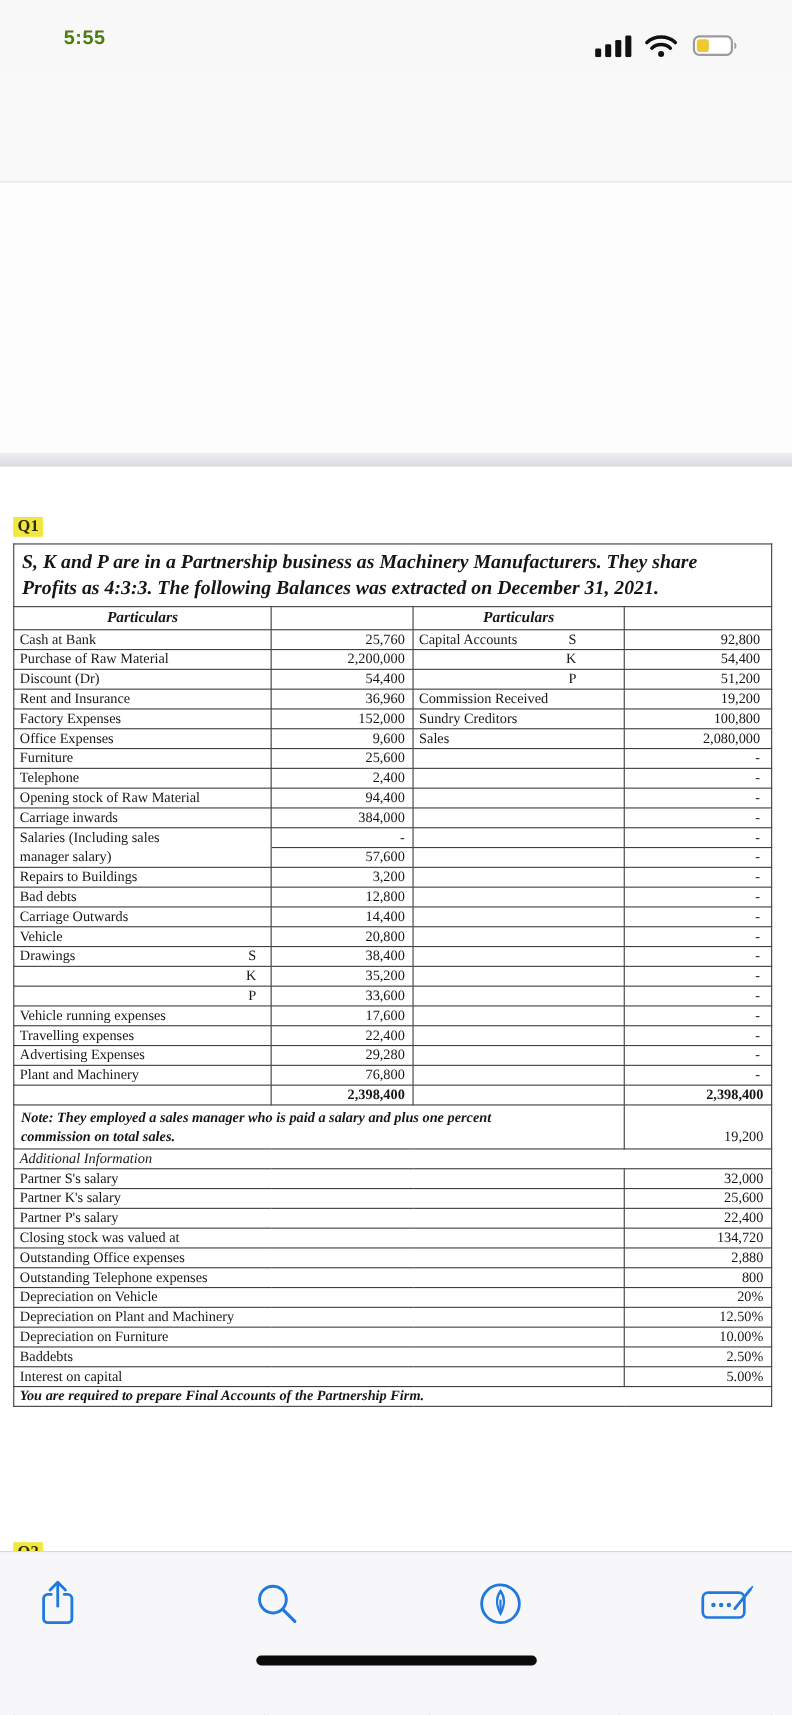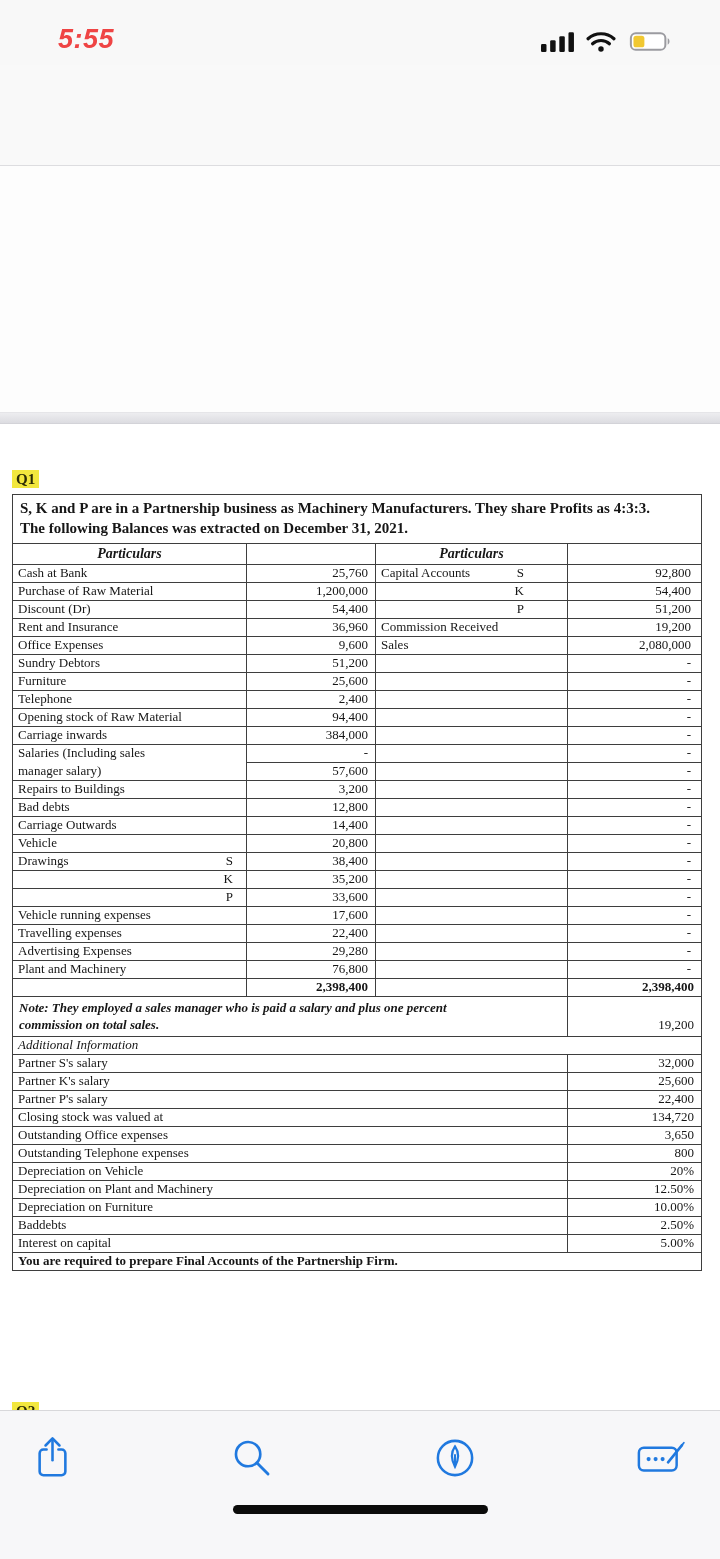--- a/index.html
+++ b/index.html
@@ -2,21 +2,21 @@
 <html><head>
 <meta charset="utf-8">
 <style>
   * { margin:0; padding:0; box-sizing:border-box; }
   html,body { width:720px; height:1559px; overflow:hidden; background:#ffffff;
               font-family:"Liberation Sans","DejaVu Sans",sans-serif; }
   .screen { position:relative; width:720px; height:1559px; background:#ffffff; }
 
   
   .status-bar { position:absolute; top:0; left:0; width:720px; height:65px; background:#f8f8f8; }
-  .time { position:absolute; left:58px; top:24px; font-size:27px; font-weight:700; color:#ef4444; letter-spacing:.5px;font-style:italic; }
+  .time { position:absolute; left:58px; top:24px; font-size:18px; font-weight:700; color:#4d7c0f; letter-spacing:.5px; }
   .status-icons { position:absolute; right:45px; top:30px; display:flex; align-items:center; gap:11px; }
 
   
   .nav-bar { position:absolute; top:65px; left:0; width:720px; height:101px; background:#f9f9f9;
              border-bottom:1px solid #dddde0; }
   .list-btn { position:absolute; left:31px; top:102px; width:48px; height:40px; background:none; border:none; cursor:pointer; }
   .doc-title { position:absolute; left:113px; top:108px; font-size:29px; font-weight:700; color:#111114; letter-spacing:-.2px;
                max-width:430px; white-space:nowrap; overflow:hidden; }
   .chevron-btn { position:absolute; left:545px; top:109px; width:36px; height:36px; border-radius:50%;
                  background:#e8e8ea; border:none; display:flex; align-items:center; justify-content:center; cursor:pointer; }
@@ -36,36 +36,36 @@
   .q-label { display:inline-block; font-family:"Liberation Serif","DejaVu Serif",serif; font-weight:700;
              font-size:15px; color:#2b2b05; background:#f2e73e; padding:0 4px; line-height:18px; }
   .q1-label-wrap { position:absolute; left:12px; top:46px; }
   .q2-label-wrap { position:absolute; left:12px; top:978px; }
 
   
   .ledger { position:absolute; left:12px; top:70px; width:689px; border-collapse:collapse; table-layout:fixed;
             font-family:"Liberation Serif","DejaVu Serif",serif; color:#161616; }
   .ledger td { border:1px solid #3e3e3e; font-size:13px; height:18px; padding:0 5px;
                overflow:hidden; white-space:nowrap; line-height:1.15; vertical-align:middle; }
-  .ledger .intro-cell { font-weight:700; font-size:15px; line-height:1.33;
+  .ledger .intro-cell { font-weight:700; font-style:italic; font-size:18px; line-height:1.33;
                         padding:4px 7px; white-space:normal; height:auto; }
   .intro-cell .intro-inner { max-width:648px; }
   .ledger .hdr { font-weight:700; font-style:italic; font-size:14px; text-align:center; height:21px; }
   .c-a { text-align:right; padding-right:7px !important; }
   .c-ra { padding-right:10px !important; }
   .cell-sub { float:right; padding-right:8px; }
   .cell-sub-r { float:right; padding-right:38px; }
   .no-bb { border-bottom:1px solid #ffffff !important; border-bottom-color:transparent !important; }
   .row-total td { font-weight:700; }
   .note-cell { font-weight:700; font-style:italic; font-size:14px; white-space:normal !important; height:auto; padding:2px 6px !important;margin-left:20px; }
   .note-cell .note-inner { max-width:470px; line-height:1.35; }
   .v-bottom { vertical-align:bottom !important; padding-bottom:3px !important; }
   .ai-hdr { font-weight:400; font-style:italic; font-size:14.5px; height:21px; }
   .ai-lbl { font-size:13.5px;margin-top:48px; }
-  .req-cell { font-weight:700; font-size:14px; height:21px; }
+  .req-cell { font-weight:700; font-style:italic; font-size:14px; height:21px; }
 
   .q2-table { position:absolute; left:12px; top:47px; width:689px; border-collapse:collapse; table-layout:fixed;
               font-family:"Liberation Serif","DejaVu Serif",serif; color:#161616; }
   .q2-table td { border:1px solid #3e3e3e; font-size:13px; padding:0 5px; line-height:1.2; }
   .q2-intro-cell { font-weight:700; font-style:italic; font-size:15.5px; line-height:1.38; padding:3px 7px !important; }
   .q2-intro-cell .q2-intro-inner { max-width:565px; }
   .q2-table .hdr2 { font-weight:700; font-style:italic; font-size:14px; text-align:center; height:22px; vertical-align:top; padding-top:3px; }
 
   
   .toolbar { position:absolute; left:0; top:1410px; width:720px; height:149px; background:#f7f7f9;
@@ -161,51 +161,51 @@
         </tbody>
         <tbody id="q1-rows">
             <tr>
               <td class="c-l">Cash at Bank</td>
               <td class="c-a">25,760</td>
               <td class="c-r"><span class="cell-sub-r">S</span>Capital Accounts</td>
               <td class="c-a c-ra">92,800</td>
             </tr>
             <tr>
               <td class="c-l">Purchase of Raw Material</td>
-              <td class="c-a">1,200,000</td>
+              <td class="c-a">2,200,000</td>
               <td class="c-r">
                 <span class="cell-sub-r">K</span>
               </td>
               <td class="c-a c-ra">54,400</td>
             </tr>
             <tr>
               <td class="c-l">Discount (Dr)</td>
               <td class="c-a">54,400</td>
               <td class="c-r">
                 <span class="cell-sub-r">P</span>
               </td>
               <td class="c-a c-ra">51,200</td>
             </tr>
             <tr>
               <td class="c-l">Rent and Insurance</td>
               <td class="c-a">36,960</td>
               <td class="c-r">Commission Received</td>
               <td class="c-a c-ra">19,200</td>
             </tr>
             <tr>
+              <td class="c-l">Factory Expenses</td>
+              <td class="c-a">152,000</td>
+              <td class="c-r">Sundry Creditors</td>
+              <td class="c-a c-ra">100,800</td>
+            </tr>
+            <tr>
               <td class="c-l">Office Expenses</td>
               <td class="c-a">9,600</td>
               <td class="c-r">Sales</td>
               <td class="c-a c-ra">2,080,000</td>
-            </tr>
-            <tr>
-              <td class="c-l">Sundry Debtors</td>
-              <td class="c-a">51,200</td>
-              <td class="c-r"></td>
-              <td class="c-a c-ra">-</td>
             </tr>
             <tr>
               <td class="c-l">Furniture</td>
               <td class="c-a">25,600</td>
               <td class="c-r"></td>
               <td class="c-a c-ra">-</td>
             </tr>
             <tr>
               <td class="c-l">Telephone</td>
               <td class="c-a">2,400</td>
@@ -336,21 +336,21 @@
             <tr>
               <td class="ai-lbl" colspan="3">Partner P's salary</td>
               <td class="c-a">22,400</td>
             </tr>
             <tr>
               <td class="ai-lbl" colspan="3">Closing stock was valued at</td>
               <td class="c-a">134,720</td>
             </tr>
             <tr>
               <td class="ai-lbl" colspan="3">Outstanding Office expenses</td>
-              <td class="c-a">3,650</td>
+              <td class="c-a">2,880</td>
             </tr>
             <tr>
               <td class="ai-lbl" colspan="3">Outstanding Telephone expenses</td>
               <td class="c-a">800</td>
             </tr>
             <tr>
               <td class="ai-lbl" colspan="3">Depreciation on Vehicle</td>
               <td class="c-a">20%</td>
             </tr>
             <tr>

